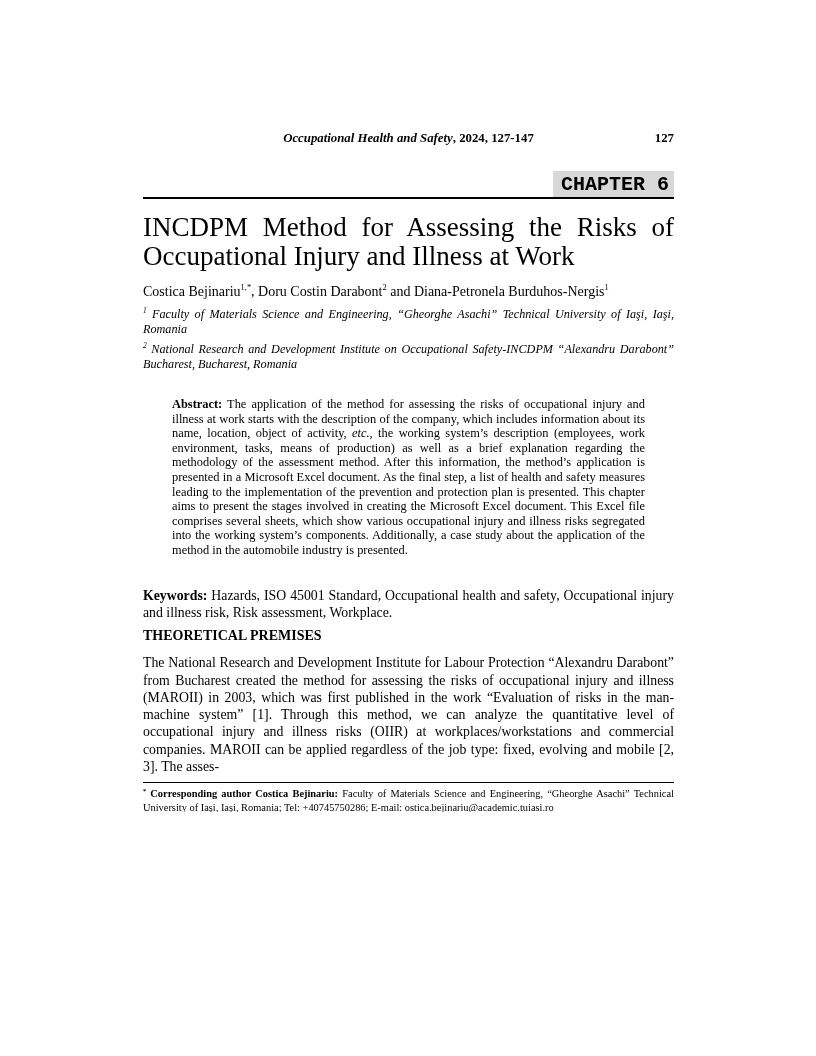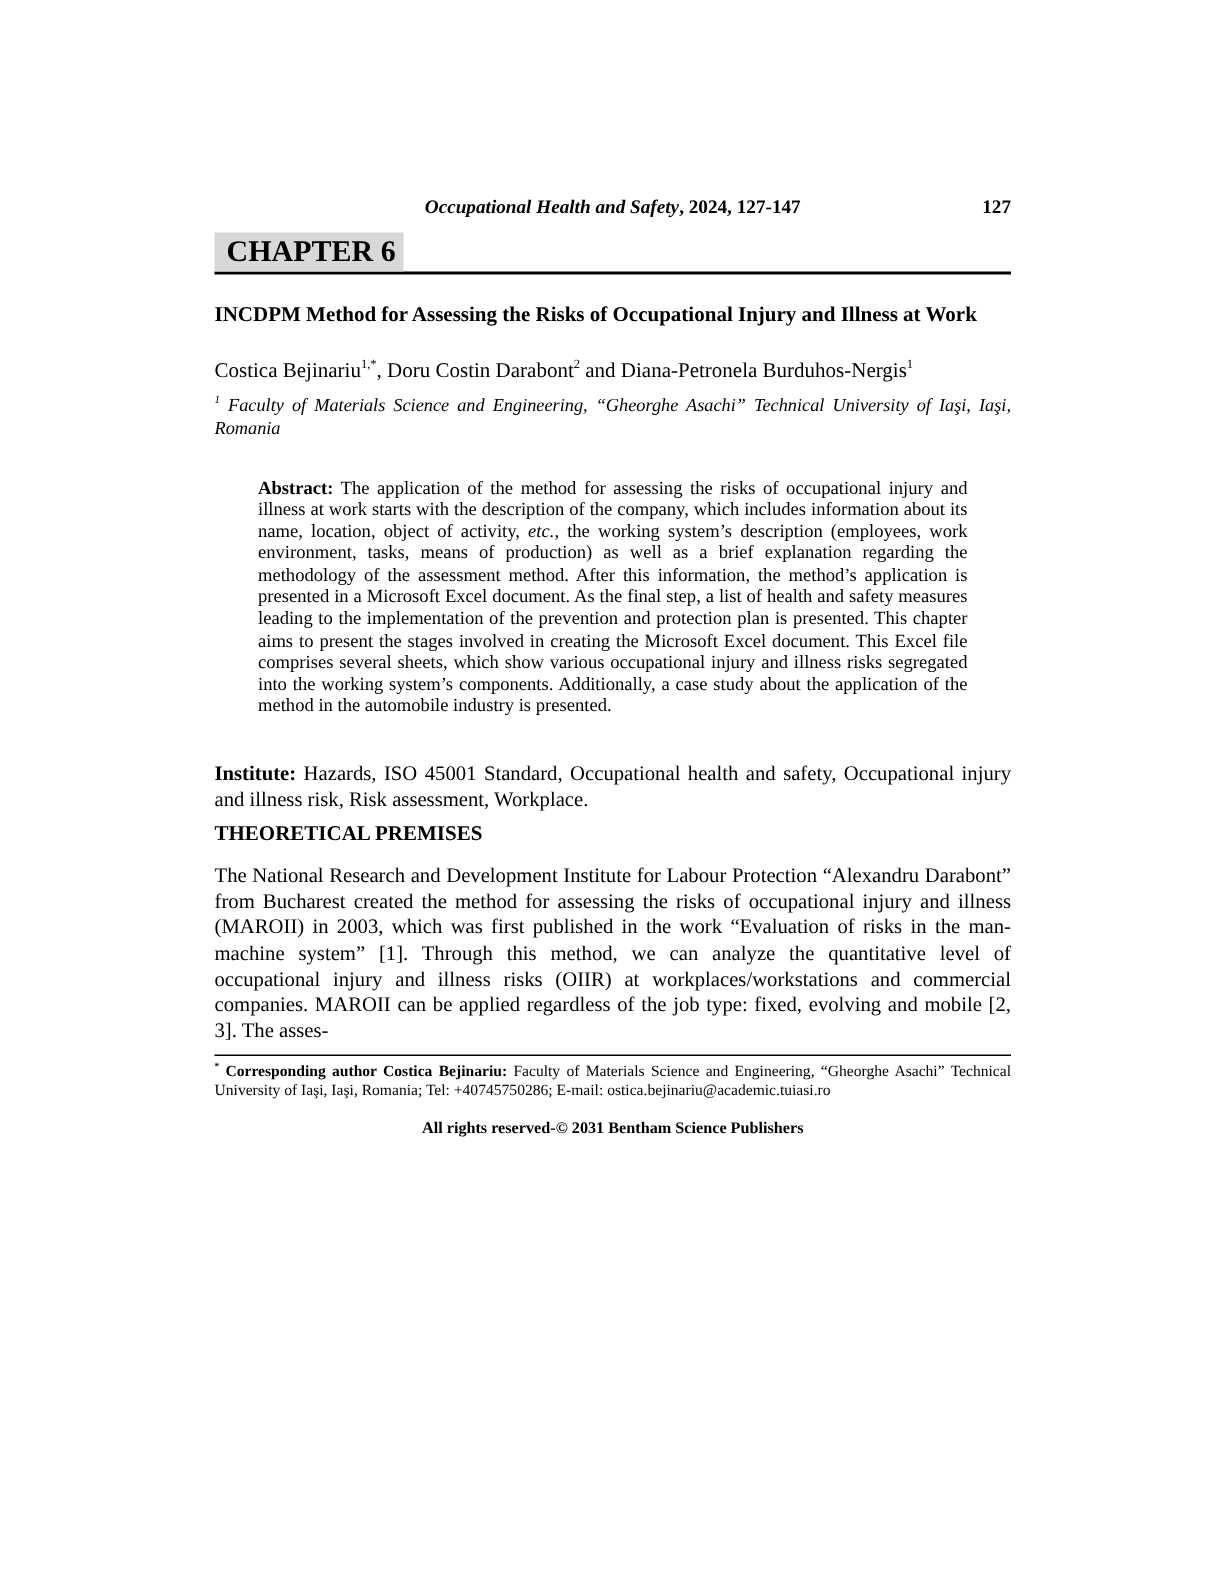--- a/index.html
+++ b/index.html
@@ -30,36 +30,38 @@
     font-weight: bold;
     line-height: 15px;
   }
   .rh-pageno {
     position: absolute;
     right: 0;
     top: 0;
   }
   
   .banner-row {
-    margin-top: 9px;
+    margin-top: 25px;
+    text-align: right;
     border-bottom: 2.5px solid #000;
+    font-family: Liberation Mono, monospace;
   }
   .chapter-banner {
     display: inline-block;
     background: #d8d8d8;
     font-weight: bold;
     font-size: 20px;
     line-height: 23px;
     padding: 2px 5px 1px 8px;
   }
   
   .chapter-title {
     margin: 14px 0 0 0;
-    font-size: 14px;
-    font-weight: bold;
+    font-size: 27px;
+    font-weight: normal;
     line-height: 28.5px;
     text-align: justify;
   }
   
   .authors {
     margin: 13px 0 0 0;
     font-size: 14px;
     line-height: 17px;
     text-align: justify;
   }
@@ -142,24 +144,25 @@
     <div class="banner-row">
       <span class="chapter-banner">CHAPTER 6</span>
     </div>
 
     <h1 class="chapter-title">INCDPM Method for Assessing the Risks of Occupational Injury and Illness at Work</h1>
 
     <p class="authors"><b>Costica Bejinariu</b><sup><b>1,*</b></sup><b>, </b><b>Doru Costin Darabont</b><sup><b>2</b></sup><span> and </span><b>Diana-Petronela Burduhos-Nergis</b><sup><b>1</b></sup></p>
 
     <p class="affiliation"><sup>1</sup><span> Faculty of Materials Science and Engineering, “Gheorghe Asachi” Technical University of Iaşi, Iaşi, Romania</span></p>
 
+    <p class="affiliation"><sup>2</sup><span> National Research and Development Institute on Occupational Safety-INCDPM “Alexandru Darabont” Bucharest, Bucharest, Romania</span></p>
 
     <p class="abstract"><span class="abstract-label">Abstract:</span><span> The application of the method for assessing the risks of occupational injury and illness at work starts with the description of the company, which includes information about its name, location, object of activity, </span><span class="etc">etc.</span><span>, the working system’s description (employees, work environment, tasks, means of production) as well as a brief explanation regarding the methodology of the assessment method. After this information, the method’s application is presented in a Microsoft Excel document. As the final step, a list of health and safety measures leading to the implementation of the prevention and protection plan is presented. This chapter aims to present the stages involved in creating the Microsoft Excel document. This Excel file comprises several sheets, which show various occupational injury and illness risks segregated into the working system’s components. Additionally, a case study about the application of the method in the automobile industry is presented.</span></p>
 
-    <p class="keywords"><span class="kw-label">Institute:</span><span> Hazards, ISO 45001 Standard, Occupational health and safety, Occupational injury and illness risk, Risk assessment, Workplace.</span></p>
+    <p class="keywords"><span class="kw-label">Keywords:</span><span> Hazards, ISO 45001 Standard, Occupational health and safety, Occupational injury and illness risk, Risk assessment, Workplace.</span></p>
 
     <h2 class="section-heading">THEORETICAL PREMISES</h2>
 
     <p class="body-paragraph">The National Research and Development Institute for Labour Protection “Alexandru Darabont” from Bucharest created the method for assessing the risks of occupational injury and illness (MAROII) in 2003, which was first published in the work “Evaluation of risks in the man-machine system” [1]. Through this method, we can analyze the quantitative level of occupational injury and illness risks (OIIR) at workplaces/workstations and commercial companies. MAROII can be applied regardless of the job type: fixed, evolving and mobile [2, 3]. The asses-</p>
 
     <div class="footnote"><sup><b>*</b></sup><span class="fn-label"> Corresponding author Costica Bejinariu:</span><span> Faculty of Materials Science and Engineering, “Gheorghe Asachi” Technical University of Iaşi, Iaşi, Romania; Tel: +40745750286; E-mail: ostica.bejinariu@academic.tuiasi.ro</span></div>
 
     <div class="book-footer">
       <div>All rights reserved-© 2031 Bentham Science Publishers</div>
     </div>

